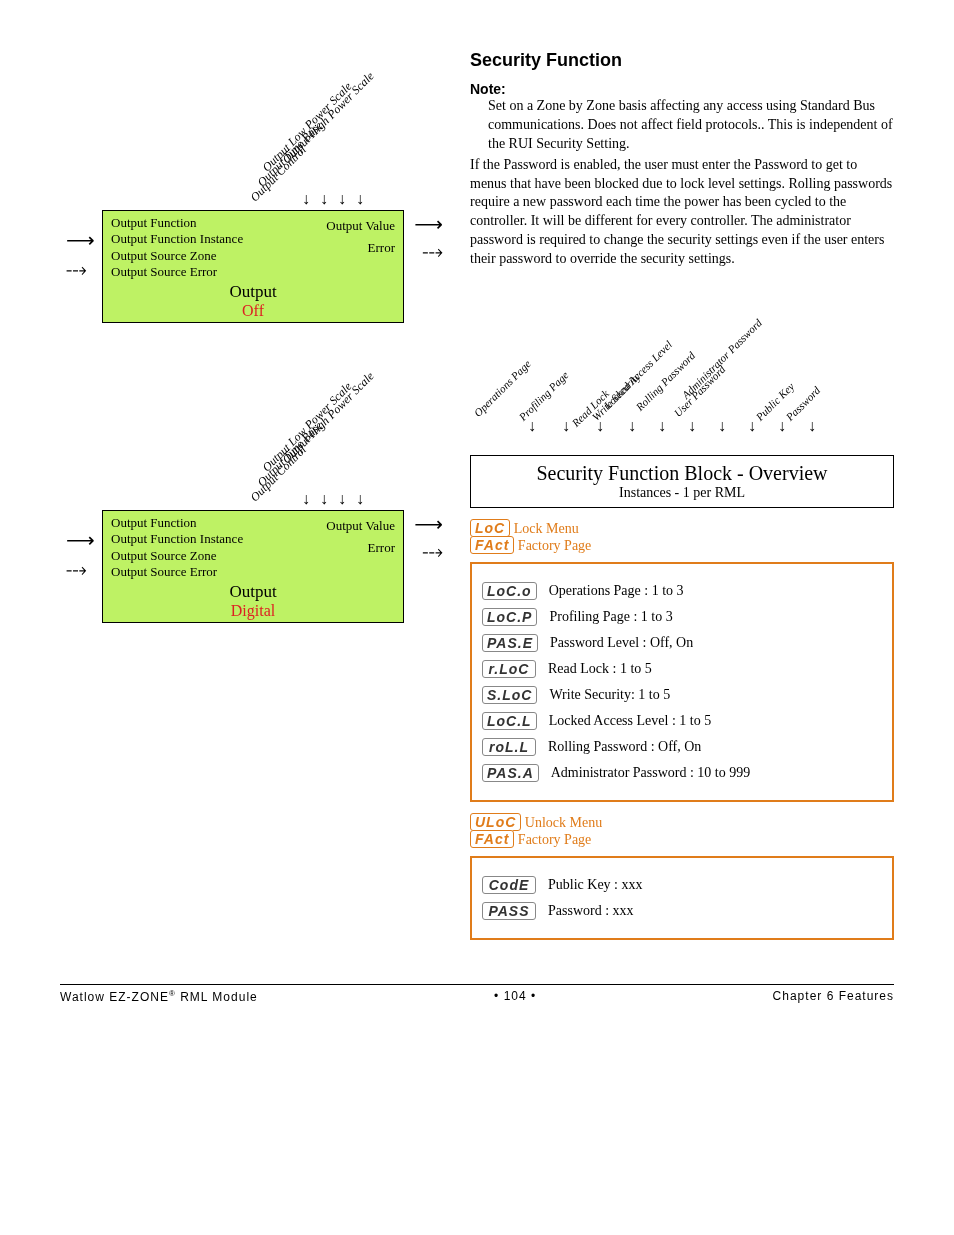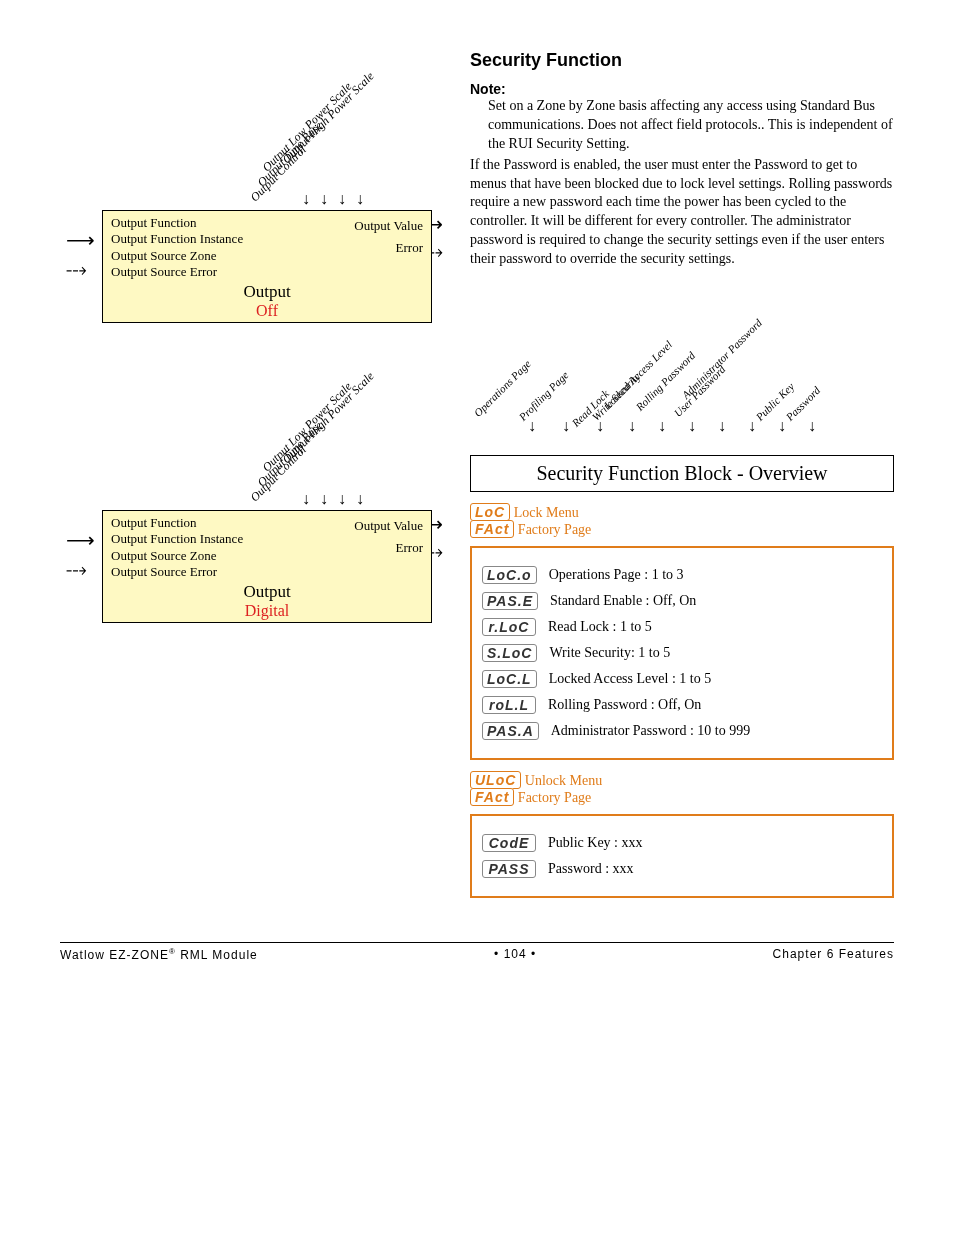--- a/index.html
+++ b/index.html
@@ -7,21 +7,21 @@
   .page { position: relative; }
   .cols { display: flex; gap: 30px; }
   .left-col { width: 380px; flex-shrink: 0; }
   .right-col { flex: 1; }
   h2 { font-family: Arial, Helvetica, sans-serif; font-weight: bold; font-size: 18px; margin-bottom: 10px; }
   .note-label { font-family: Arial, Helvetica, sans-serif; font-weight: bold; font-size: 14px; }
   .note-body { margin-left: 18px; font-size: 14px; line-height: 1.35; }
   .para { font-size: 14px; line-height: 1.35; margin-top: 2px; }
   .output-block { margin-top: 10px; margin-bottom: 40px; position: relative; }
   .ob-svgwrap { position: relative; height: 260px; }
-  .ob-box { border: 1px solid #000; padding: 4px 8px 2px 8px; position: absolute; left: 42px; top: 150px; width: 330px; background: #fef9c3; }
+  .ob-box { border: 1px solid #000; padding: 4px 8px 2px 8px; position: absolute; left: 42px; top: 150px; width: 302px; background: #bef264; }
   .ob-leftlist { font-size: 13px; line-height: 1.25; }
   .ob-rightlist { position: absolute; right: 8px; top: 4px; font-size: 13px; text-align: right; line-height: 1.7; }
   .ob-title { font-family: Georgia, serif; font-size: 17px; text-align: center; margin-top: 2px; }
   .ob-sub { font-size: 16px; text-align: center; }
   .red { color: #d22; }
   .orange { color: #e07c1a; }
   .arrow-in { position: absolute; left: 6px; font-size: 20px; letter-spacing:-3px }
   .arrow-out { position: absolute; right: 0px; font-size: 20px; letter-spacing:-3px }
   .dashed { }
   .diag-labels { position: absolute; top: 0; left: 0; width: 100%; height: 150px; }
@@ -143,37 +143,42 @@
           <span class="darrow" style="left:158px; top:128px;">↓</span>
           <span class="darrow" style="left:188px; top:128px;">↓</span>
           <span class="darrow" style="left:218px; top:128px;">↓</span>
           <span class="darrow" style="left:248px; top:128px;">↓</span>
           <span class="darrow" style="left:278px; top:128px;">↓</span>
           <span class="darrow" style="left:308px; top:128px;">↓</span>
           <span class="darrow" style="left:338px; top:128px;">↓</span>
         </div>
         <div class="sec-box">
           <div class="sec-box-title">Security Function Block - Overview</div>
+          <div class="sec-box-sub">Instances - 1 per RML</div>
         </div>
 
         <div class="menu-hdr">
           <span class="seg seg-o">LoC</span>
           <span class="orange">Lock Menu</span><br>
           <span class="seg seg-o">FAct</span>
           <span class="orange">Factory Page</span>
         </div>
 
         <div class="param-box">
           <div class="param-row">
               <span class="seg">LoC.o</span>
               <span>Operations Page : 1 to 3</span>
             </div>
           <div class="param-row">
+              <span class="seg">LoC.P</span>
+              <span>Profiling Page : 1 to 3</span>
+            </div>
+          <div class="param-row">
               <span class="seg">PAS.E</span>
-              <span>Standard Enable : Off, On</span>
+              <span>Password Level : Off, On</span>
             </div>
           <div class="param-row">
               <span class="seg">r.LoC</span>
               <span>Read Lock : 1 to 5</span>
             </div>
           <div class="param-row">
               <span class="seg">S.LoC</span>
               <span>Write Security: 1 to 5</span>
             </div>
           <div class="param-row">

